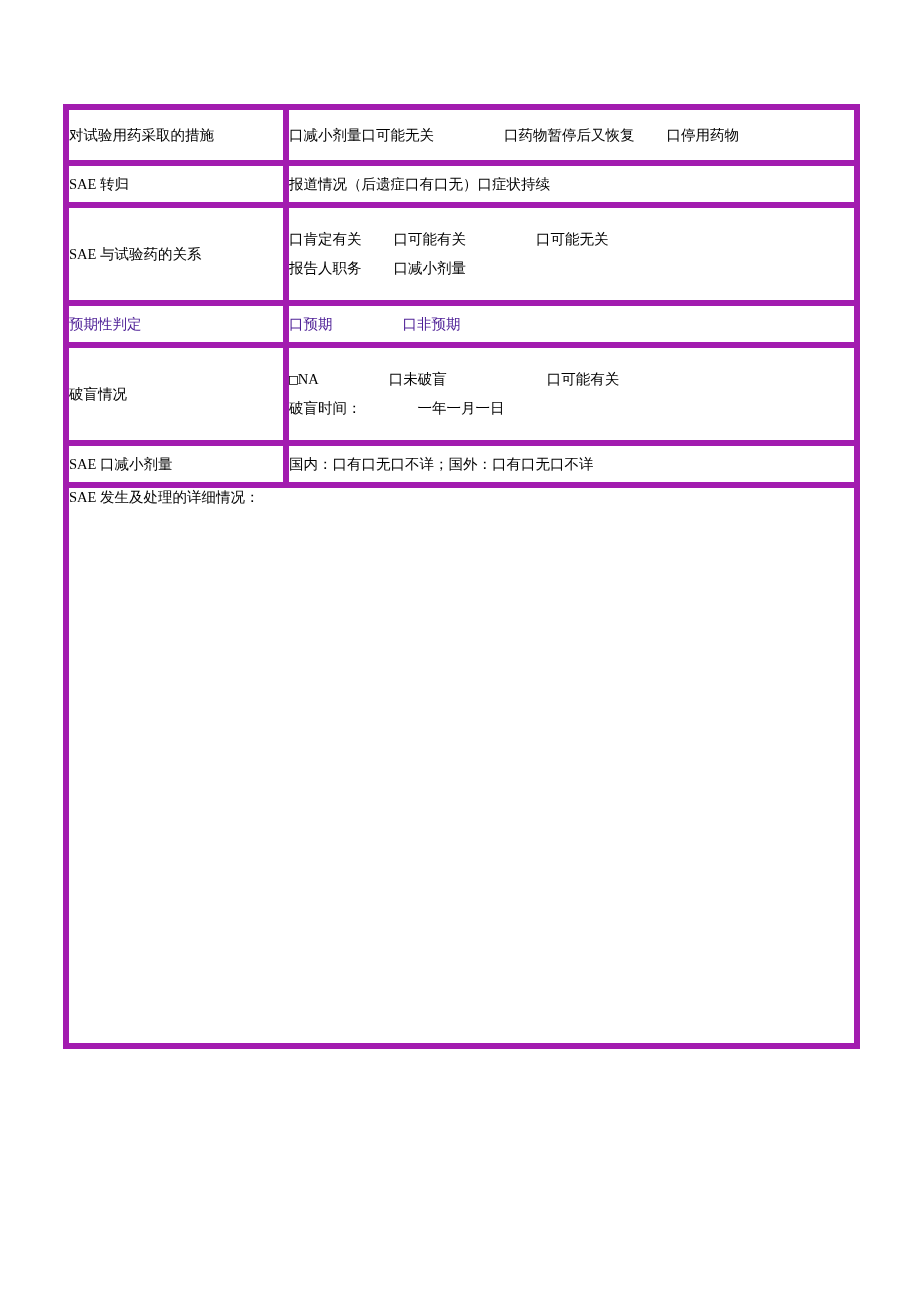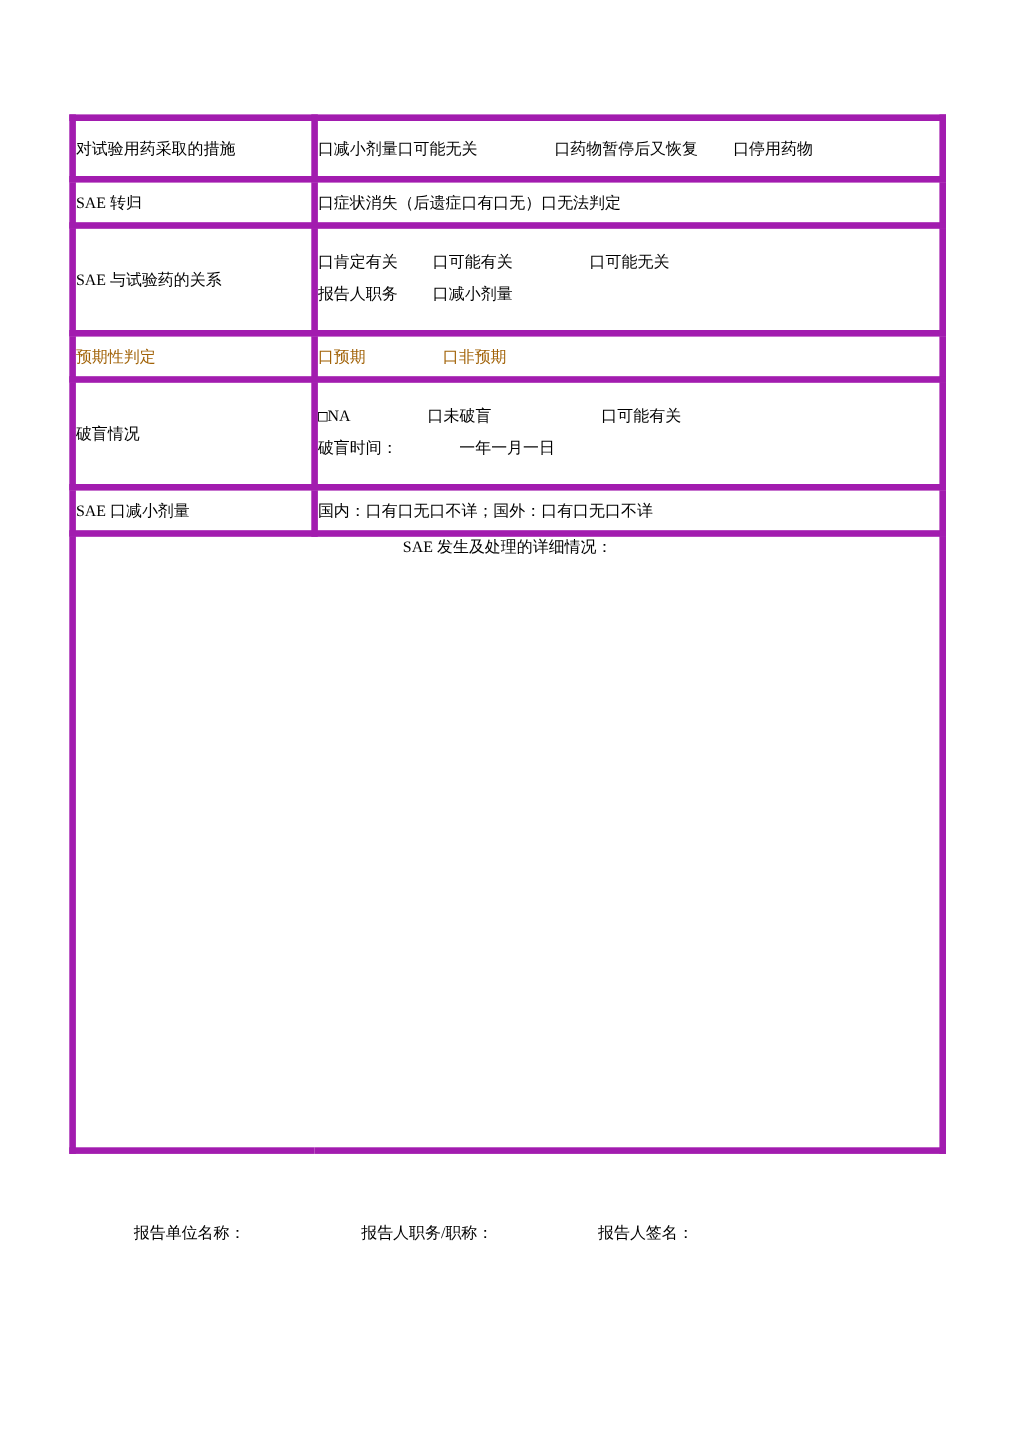--- a/index.html
+++ b/index.html
@@ -34,23 +34,23 @@
   }
   td.val {
     padding-left: 3px;
   }
   .row-h1 { height: 56px; }
   .row-h2 { height: 42px; }
   .row-h3 { height: 98px; }
   .row-h4 { height: 42px; }
   .row-h5 { height: 98px; }
   .row-h6 { height: 42px; }
-  .row-h7 { height: 561px; text-align: center; }
+  .row-h7 { height: 561px; }
   .vtop { vertical-align: top !important; padding-top: 8px; }
-  .red { color: #a16207; }
+  .red { color: #4c1d95; }
   .opt { display: inline-block; }
   .line { display: block; line-height: 2.0; text-decoration: underline; }
   .line2 { display: block; line-height: 2.0; }
   .sig-line {
     margin-top: 62px;
     width: 797px;
   }
   .sig-line span {
     display: inline-block;
   }
@@ -76,21 +76,21 @@
     <td class="val">
       <span class="opt">口减小剂量</span><span class="opt">口可能无关</span><span class="gap-xl"></span><span class="opt">口药物暂停后又恢复</span><span class="gap-m"></span><span class="opt">口停用药物</span>
     </td>
   </tr>
 
   <tr class="row-h2">
     <td class="label">
       <span>SAE 转归</span>
     </td>
     <td class="val">
-      <span>口症状消失（后遗症口有口无）口无法判定</span>
+      <span>报道情况（后遗症口有口无）口症状持续</span>
     </td>
   </tr>
 
   <tr class="row-h3">
     <td class="label">
       <span>SAE 与试验药的关系</span>
     </td>
     <td class="val">
       <span class="line">
         <span class="opt">口肯定有关</span><span class="gap-m"></span><span class="opt">口可能有关</span><span class="gap-xl"></span><span class="opt">口可能无关</span>
@@ -135,22 +135,14 @@
 
   <tr class="row-h7">
     <td class="label vtop" colspan="2">
       <span>SAE 发生及处理的详细情况：</span>
     </td>
   </tr>
 
 </tbody>
     </table>
 
-<div class="sig-line">
-  <span style="width:55px;"></span>
-  <span>报告单位名称：</span>
-  <span style="width:98px;"></span>
-  <span>报告人职务/职称：</span>
-  <span style="width:88px;"></span>
-  <span>报告人签名：</span>
-</div>
 
 </div>
 
 </body></html>

